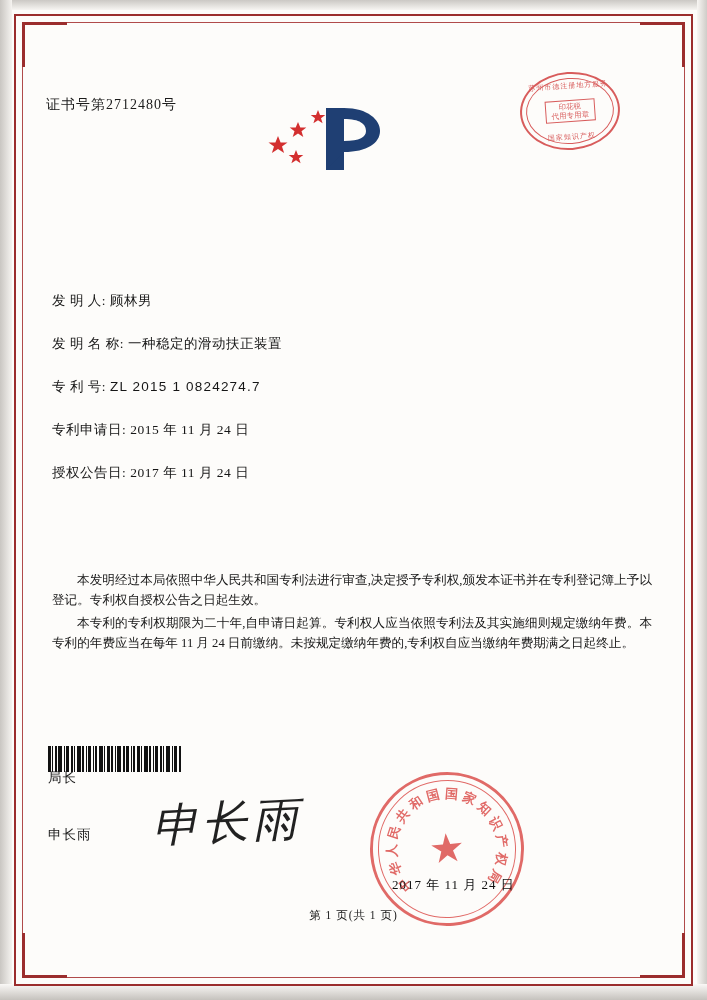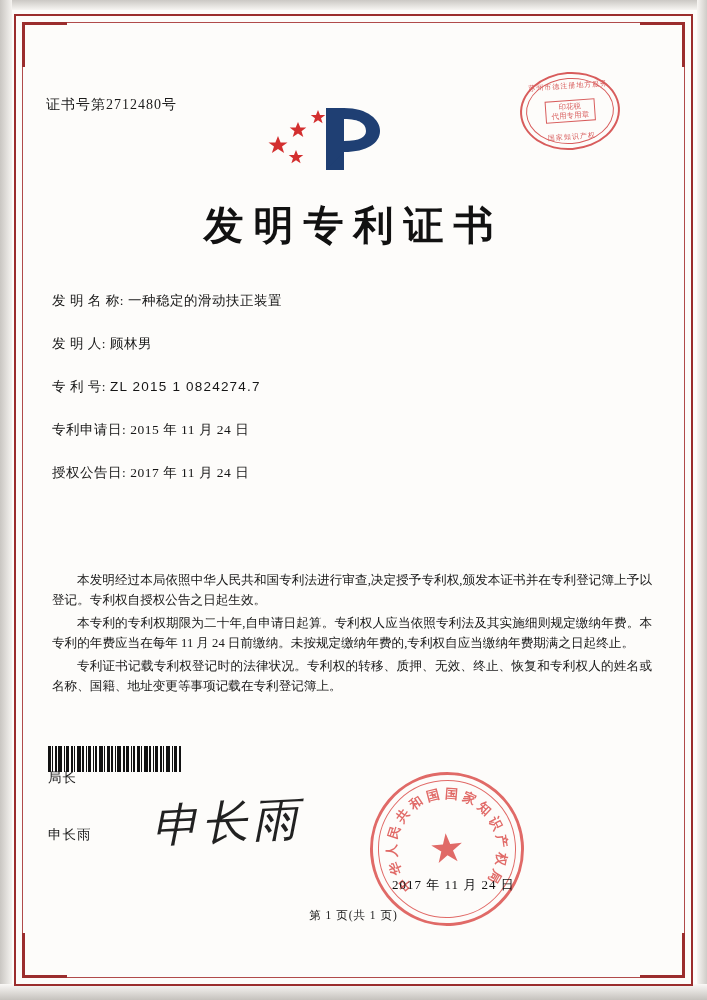--- a/index.html
+++ b/index.html
@@ -356,49 +356,47 @@
   <div class="stamp-top">
     <div class="ring"></div>
     <div class="arc-top">苏州市德注册地方服务</div>
     <div class="box">
       <div>印花税</div>
       <div>代用专用章</div>
     </div>
     <div class="arc-bottom">国家知识产权</div>
   </div>
 
-  <div class="main-title">发明专利证书</div>
 
   <div class="fields">
+    <div class="field-row">
+      <span class="field-label">发 明 人:</span>
+      <span class="field-value">顾林男</span>
+    </div>
     <div class="field-row">
       <span class="field-label">发 明 名 称:</span>
       <span class="field-value">一种稳定的滑动扶正装置</span>
     </div>
     <div class="field-row">
-      <span class="field-label">发 明 人:</span>
-      <span class="field-value">顾林男</span>
-    </div>
-    <div class="field-row">
       <span class="field-label">专 利 号:</span>
       <span class="field-value mono">ZL 2015 1 0824274.7</span>
     </div>
     <div class="field-row">
       <span class="field-label">专利申请日:</span>
       <span class="field-value">2015 年 11 月 24 日</span>
     </div>
     <div class="field-row">
       <span class="field-label">授权公告日:</span>
       <span class="field-value">2017 年 11 月 24 日</span>
     </div>
   </div>
 
   <div class="body-text">
     <p>本发明经过本局依照中华人民共和国专利法进行审查,决定授予专利权,颁发本证书并在专利登记簿上予以登记。专利权自授权公告之日起生效。</p>
     <p>本专利的专利权期限为二十年,自申请日起算。专利权人应当依照专利法及其实施细则规定缴纳年费。本专利的年费应当在每年 11 月 24 日前缴纳。未按规定缴纳年费的,专利权自应当缴纳年费期满之日起终止。</p>
-    <p>专利证书记载专利权登记时的法律状况。专利权的转移、质押、无效、终止、恢复和专利权人的姓名或名称、国籍、地址变更等事项记载在专利登记簿上。</p>
   </div>
 
   <div class="barcode">
     <i style="width:3px"></i><i style="width:1px;background:transparent"></i><i style="width:1px"></i><i style="width:2px;background:transparent"></i><i style="width:2px"></i><i style="width:1px;background:transparent"></i><i style="width:4px"></i><i style="width:2px;background:transparent"></i><i style="width:1px"></i><i style="width:1px;background:transparent"></i><i style="width:3px"></i><i style="width:2px;background:transparent"></i><i style="width:2px"></i><i style="width:1px;background:transparent"></i><i style="width:1px"></i><i style="width:2px;background:transparent"></i><i style="width:4px"></i><i style="width:1px;background:transparent"></i><i style="width:2px"></i><i style="width:2px;background:transparent"></i><i style="width:1px"></i><i style="width:1px;background:transparent"></i><i style="width:3px"></i><i style="width:2px;background:transparent"></i><i style="width:1px"></i><i style="width:1px;background:transparent"></i><i style="width:2px"></i><i style="width:2px;background:transparent"></i><i style="width:4px"></i><i style="width:1px;background:transparent"></i><i style="width:1px"></i><i style="width:2px;background:transparent"></i><i style="width:3px"></i><i style="width:1px;background:transparent"></i><i style="width:2px"></i><i style="width:2px;background:transparent"></i><i style="width:1px"></i><i style="width:1px;background:transparent"></i><i style="width:4px"></i><i style="width:2px;background:transparent"></i><i style="width:2px"></i><i style="width:1px;background:transparent"></i><i style="width:3px"></i><i style="width:2px;background:transparent"></i><i style="width:1px"></i><i style="width:1px;background:transparent"></i><i style="width:2px"></i><i style="width:2px;background:transparent"></i><i style="width:3px"></i><i style="width:1px;background:transparent"></i><i style="width:1px"></i><i style="width:2px;background:transparent"></i><i style="width:4px"></i><i style="width:1px;background:transparent"></i><i style="width:2px"></i><i style="width:2px;background:transparent"></i><i style="width:1px"></i><i style="width:1px;background:transparent"></i><i style="width:3px"></i><i style="width:2px;background:transparent"></i><i style="width:2px"></i><i style="width:1px;background:transparent"></i><i style="width:1px"></i><i style="width:2px;background:transparent"></i><i style="width:4px"></i><i style="width:2px;background:transparent"></i><i style="width:1px"></i><i style="width:1px;background:transparent"></i><i style="width:3px"></i><i style="width:2px;background:transparent"></i><i style="width:2px"></i>
   </div>
 
   <div class="sig-label">局长</div>
   <div class="sig-name">申长雨</div>
   <div class="sig-script">申长雨</div>
 

